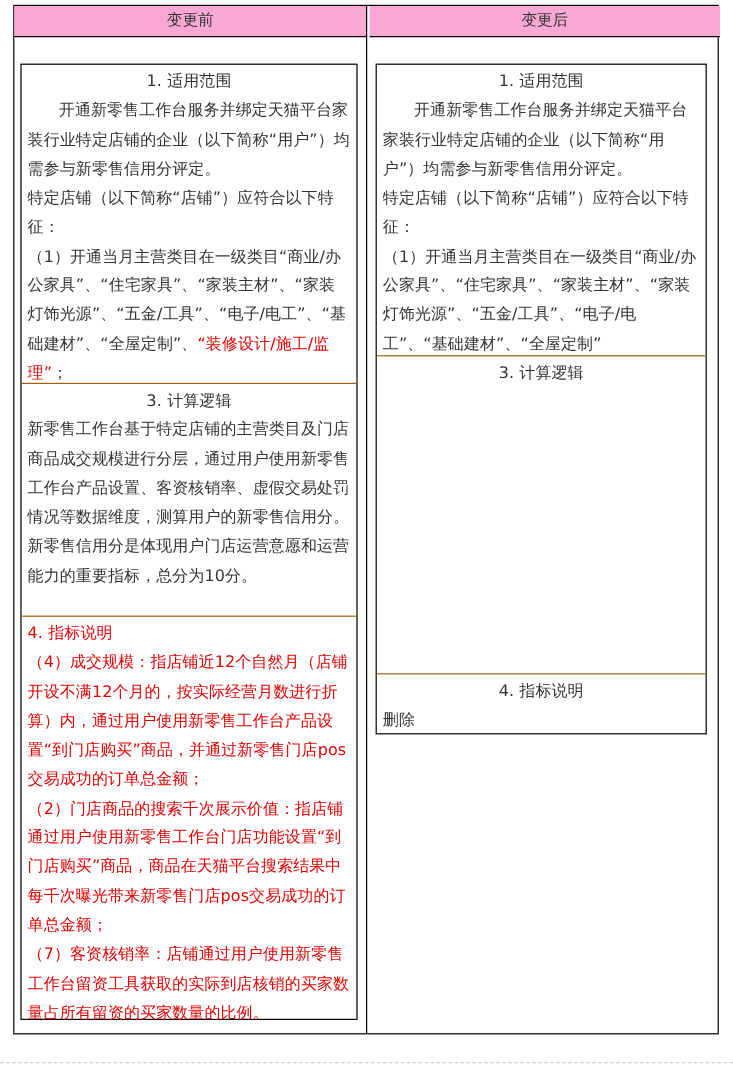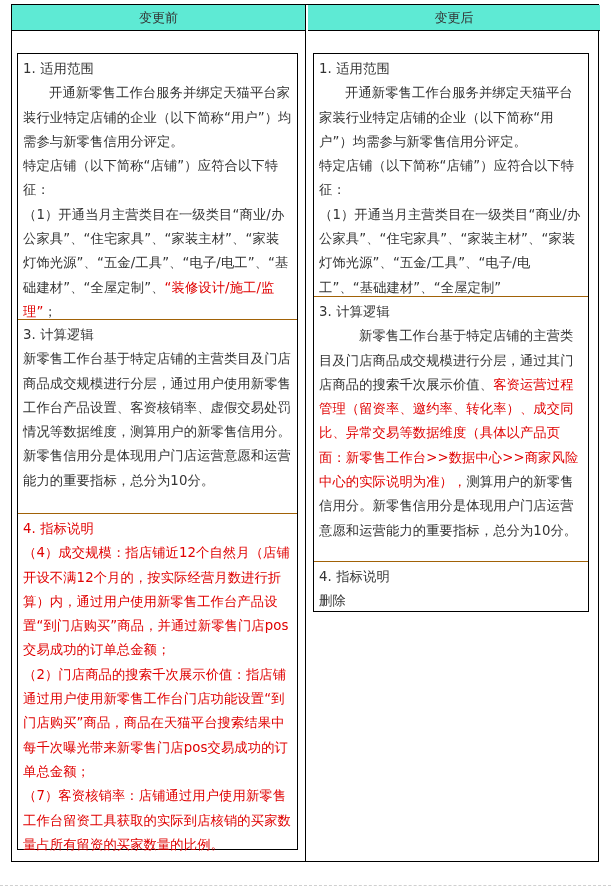--- a/index.html
+++ b/index.html
@@ -1,31 +1,31 @@
 <!DOCTYPE html>
 <html><head>
 <meta charset="utf-8">
 <style>
   html, body { margin:0; padding:0; background:#ffffff; }
   body { width:611px; height:891px; position:relative; overflow:hidden;
          font-family:"DejaVu Sans","Liberation Sans",sans-serif; color:#333333; }
   .outer { position:absolute; left:11px; top:4px; width:588px; height:858px;
            border:1px solid #000; box-sizing:border-box; }
-  .hdr { position:absolute; top:0; height:26px; background:#5eead4;
+  .hdr { position:absolute; top:0; height:26px; background:#f9a8d4;
          border-bottom:1px solid #000; box-sizing:border-box;
          font-size:13px; line-height:25px; text-align:center; color:#333; }
   .hdr.left { left:0; width:294px; border-right:1px solid #000; }
   .hdr.right { left:296px; width:292px; }
   .vdiv { position:absolute; left:293px; top:26px; width:1px; height:830px; background:#000; }
   .box { position:absolute; border:1px solid #000; box-sizing:border-box; }
   .sec { position:absolute; left:0; right:0; box-sizing:border-box; padding:3px 5px 0 5px;
          font-size:13.3px; line-height:24.3px; letter-spacing:0.1px; }
   .sec + .sec { border-top:1px solid #a16207; }
   .red { color:#e00000; }
-  .ttl { color:#333; }
+  .ttl { color:#333;text-align:center; }
   p { margin:0; }
   .ind { text-indent:26px; }
   .ind2 { text-indent:40px; }
   .dash { position:absolute; left:0; top:885px; width:611px; border-top:1px dashed #d0d0d0; }
 </style>
 </head>
 <body>
 
 <div class="outer">
   <div class="hdr left">变更前</div>
@@ -53,21 +53,20 @@
 
   <div class="box" style="left:301px; top:48px; width:276px; height:559px;">
     <div class="sec" style="top:0; height:242px;">
       <p class="ttl">1. 适用范围</p>
       <p class="ind">开通新零售工作台服务并绑定天猫平台家装行业特定店铺的企业（以下简称“用户”）均需参与新零售信用分评定。</p>
       <p>特定店铺（以下简称“店铺”）应符合以下特征：</p>
       <p>（1）开通当月主营类目在一级类目“商业/办公家具”、“住宅家具”、“家装主材”、“家装灯饰光源”、“五金/工具”、“电子/电工”、“基础建材”、“全屋定制”</p>
     </div>
     <div class="sec" style="top:242px; height:265px;">
       <p class="ttl">3. 计算逻辑</p>
-      <p class="ind2"><span>新零售工作台基于特定店铺的主营类目及门店商品成交规模进行分层，通过其门店商品的搜索千次展示价值、</span><span class="red">客资运营过程管理（留资率、邀约率、转化率）、成交同比、异常交易等数据维度（具体以产品页面：新零售工作台&gt;&gt;数据中心&gt;&gt;商家风险中心的实际说明为准），</span><span>测算用户的新零售信用分。新零售信用分是体现用户门店运营意愿和运营能力的重要指标，总分为10分。</span></p>
     </div>
     <div class="sec" style="top:507px; height:50px;">
       <p class="ttl">4. 指标说明</p>
       <p>删除</p>
     </div>
   </div>
 </div>
 
 <div class="dash"></div>
 

